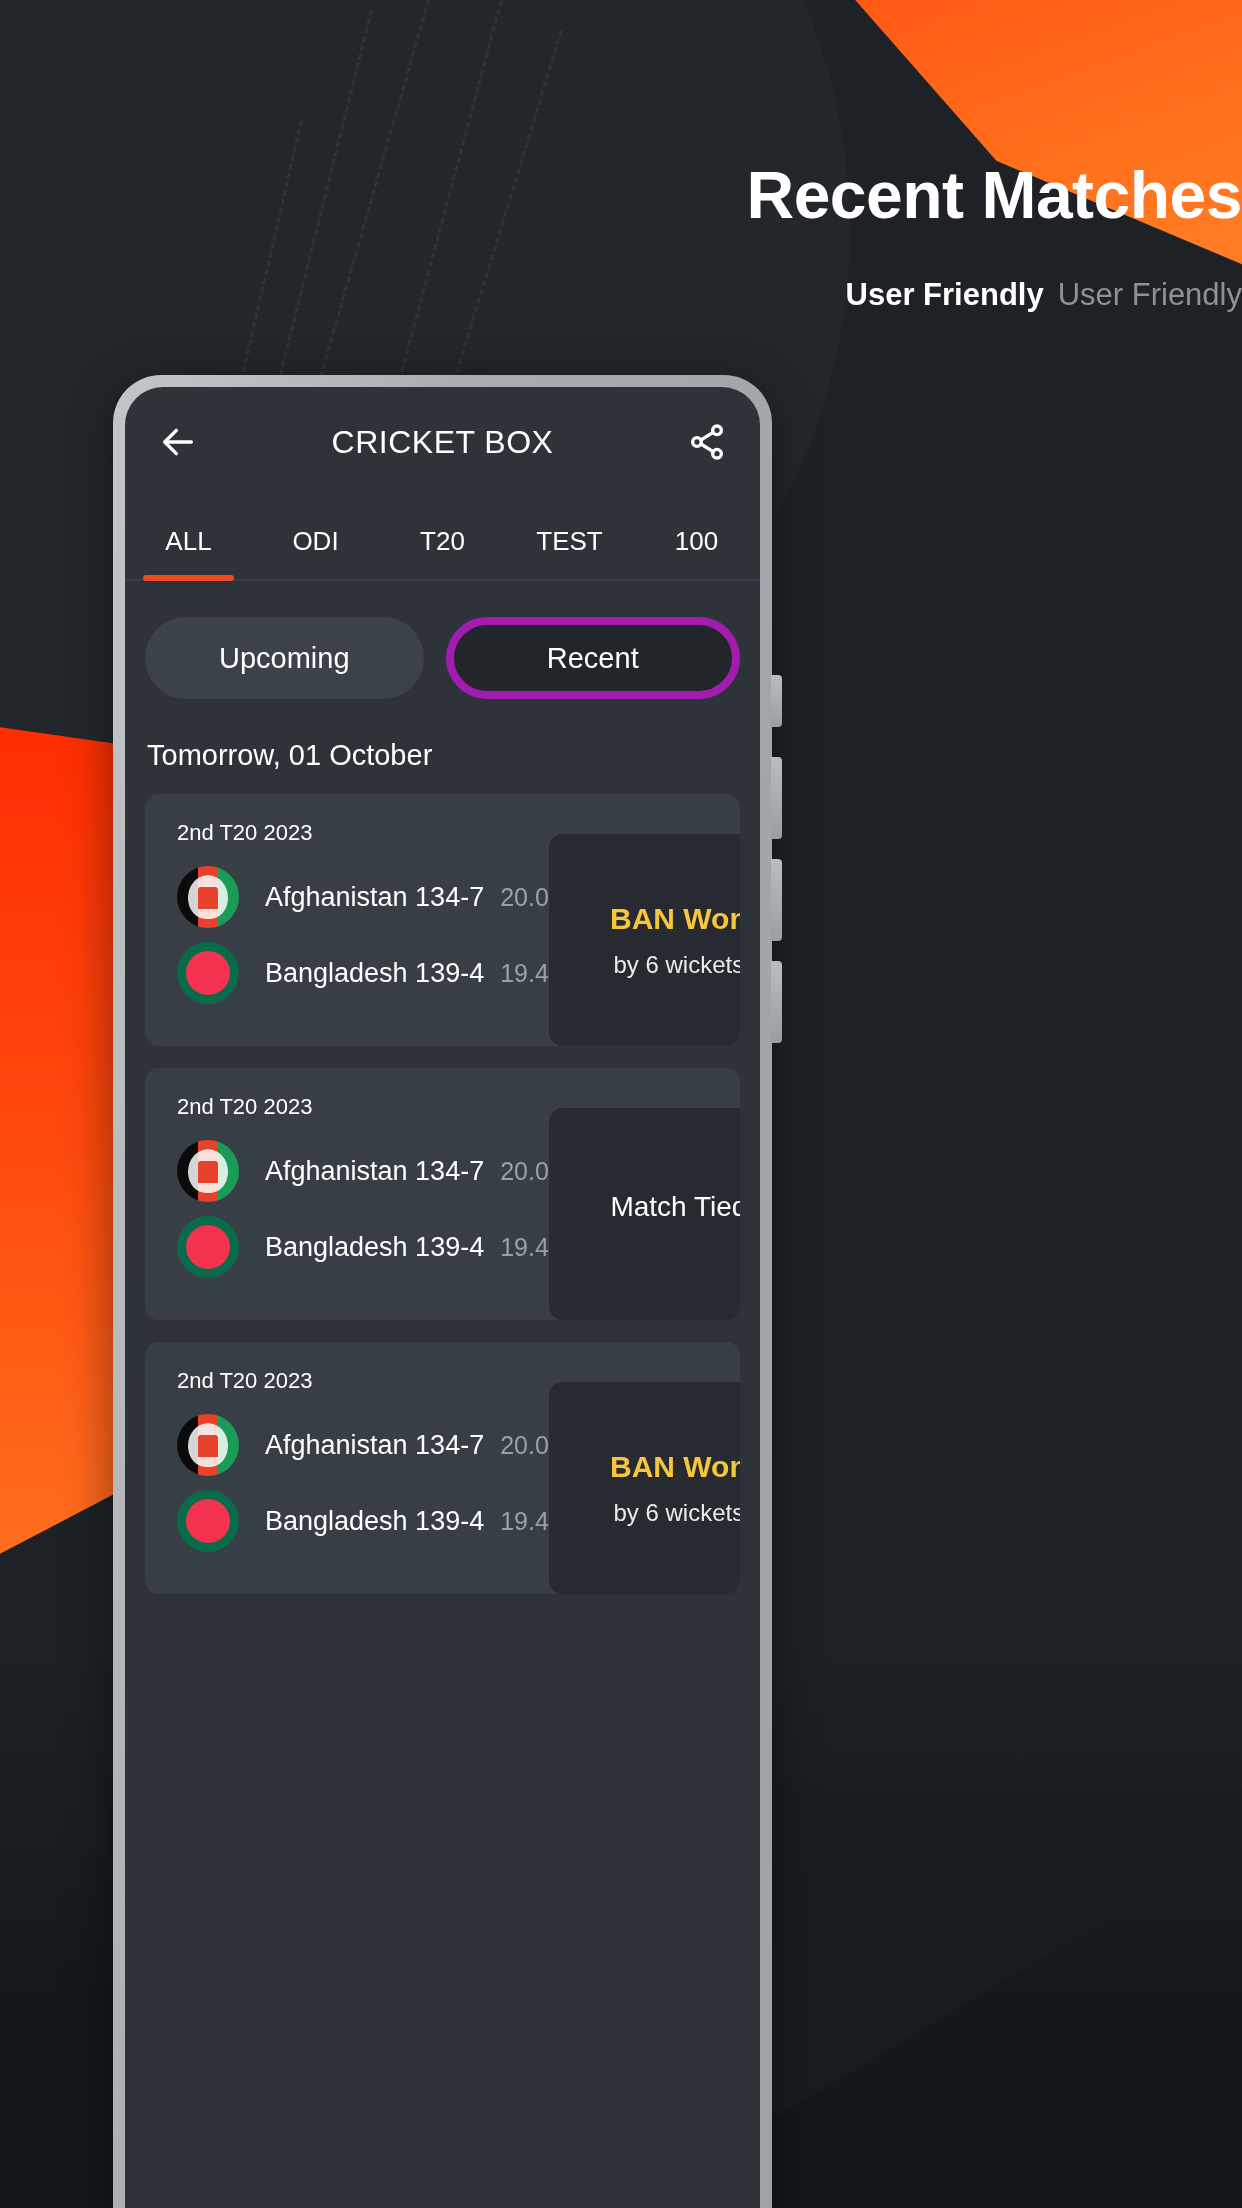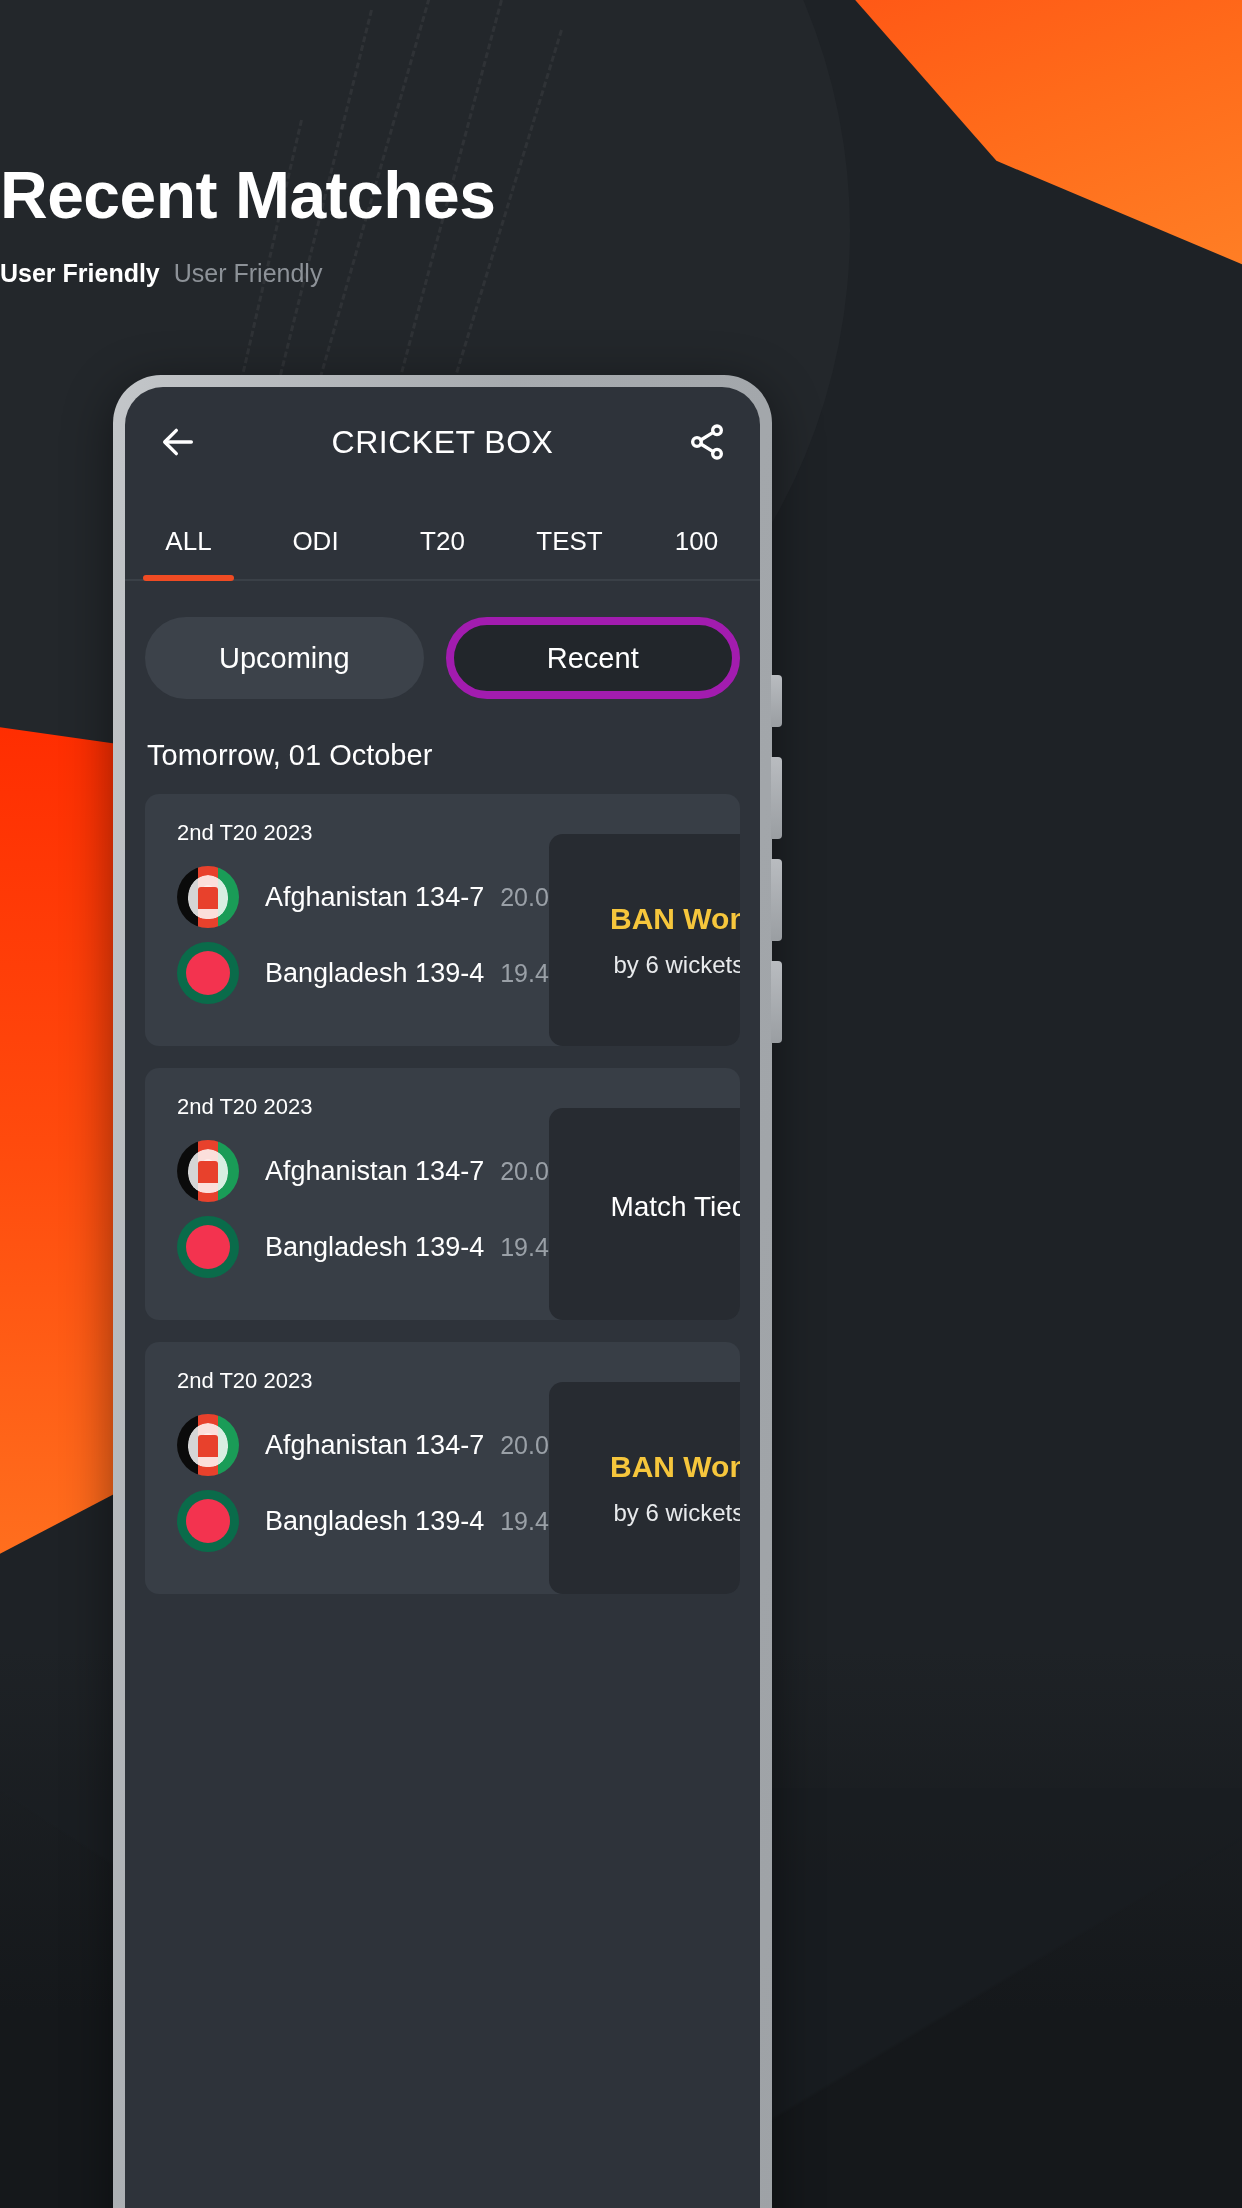--- a/index.html
+++ b/index.html
@@ -56,32 +56,32 @@
     position:absolute; bottom:0; left:0; right:0; height:420px;
     background:
       linear-gradient(to top right, transparent 49.4%, #1b1f23 50%) 0 0/640px 420px no-repeat,
       linear-gradient(to top left, transparent 49.4%, #191d21 50%) 620px 0/700px 420px no-repeat;
     opacity:.85;
   }
 
   
   .headline-wrap {
     position:absolute; top:162px; left:0; right:0;
-    text-align:left; z-index:6;
+    text-align:right; z-index:6;
   }
   .headline {
     color:#ffffff;
     font-size:66px;
     font-weight:bold;
     letter-spacing:-0.5px;
     line-height:1;
   }
   .subline {
-    margin-top:33px;
-    font-size:25px;
+    margin-top:51px;
+    font-size:31px;
     line-height:1;
   }
   .sub-strong { color:#ffffff; font-weight:bold; }
   .sub-dim { color:#8d9298; font-weight:normal; margin-left:14px; }
 
   
   #phone {
     position:absolute;
     left:113px; top:375px;
     width:659px; height:1880px;

